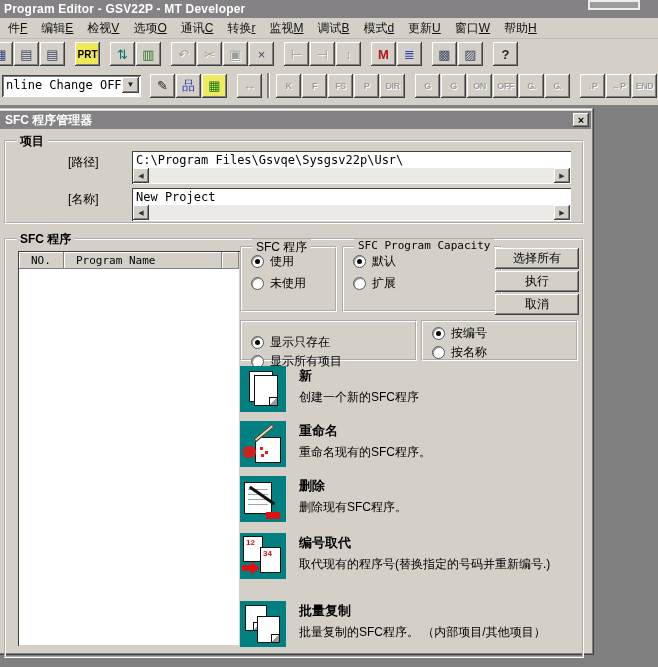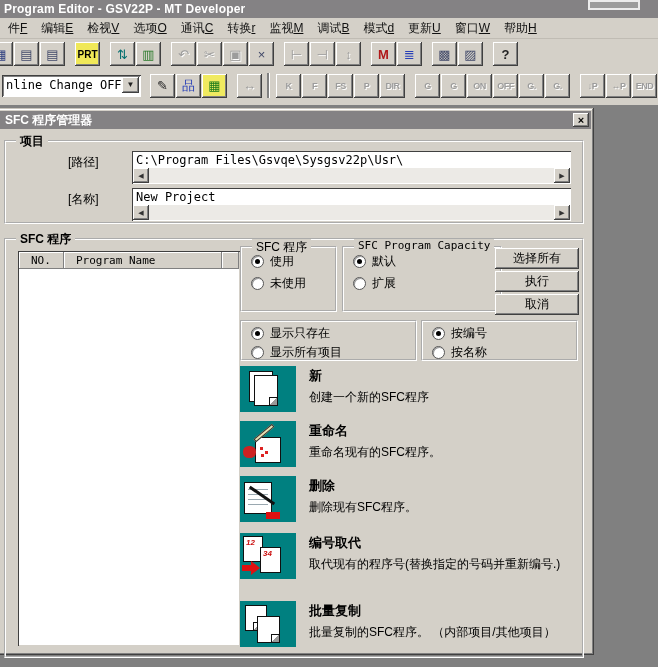--- a/index.html
+++ b/index.html
@@ -88,21 +88,21 @@
         box-shadow: inset 1px 1px 0 #9a9a9a; position:relative; flex:none; }
   .rb.on::after { content:""; position:absolute; left:3px; top:3px; width:5px; height:5px; border-radius:50%; background:#000; }
 
   .pbtn { position:absolute; left:489px; width:84px; height:21px; display:flex; align-items:center; justify-content:center;
           font-size:12px; color:#000;
           box-shadow: inset -1px -1px 0 #404040, inset 1px 1px 0 #ffffff, inset -2px -2px 0 #808080; background:#d4d0c8; }
 
   .acts { position:absolute; left:234px; top:126px; width:348px; }
   .act { display:flex; gap:13px; align-items:flex-start; }
   .a1 { min-height:55px; } .a2 { min-height:55px; } .a3 { min-height:57px; } .a4 { min-height:68px; } .a5 { min-height:56px; }
-  .aicon { width:56px; height:46px; background:#008080; position:relative; flex:none;font-style:italic; }
+  .aicon { width:46px; height:46px; background:#008080; position:relative; flex:none; }
   .atxt { padding-top:1px; }
   .atitle { font-size:13px; font-weight:bold; color:#000; }
   .adesc { font-size:12px; margin-top:4px; max-width:302px; line-height:1.45; color:#000; }
 
   
   .d { position:absolute; background:#fff; border:1px solid #101010; }
   .fold { position:absolute; width:8px; height:8px; background:linear-gradient(135deg,#ffffff 48%,#9a9a9a 50%); border-left:1px solid #101010; border-top:1px solid #101010; }
   .ln { position:absolute; height:1px; background:#9aa8b0; left:3px; right:3px; }
   .num { position:absolute; font-size:8px; font-weight:bold; color:#cc1111; line-height:1; }
   .rarrow { position:absolute; width:0; height:0; border-left:9px solid #dd1111; border-top:7px solid transparent; border-bottom:7px solid transparent; }
@@ -261,21 +261,21 @@
           <span class="rb"></span>
           <span>扩展</span>
         </div>
       </div>
 
       <div class="pbtn" style="top:8px;">选择所有</div>
       <div class="pbtn" style="top:31px;">执行</div>
       <div class="pbtn" style="top:54px;">取消</div>
 
       <div class="igroup" style="left:234px;top:80px;width:177px;height:41px;">
-        <div class="ropt" style="margin-top:3px;">
+        <div class="ropt" style="margin-top:12px;">
           <span class="rb on"></span>
           <span>显示只存在</span>
         </div>
         <div class="ropt" style="margin-top:2px;">
           <span class="rb"></span>
           <span>显示所有项目</span>
         </div>
       </div>
 
       <div class="igroup" style="left:415px;top:80px;width:157px;height:41px;">

